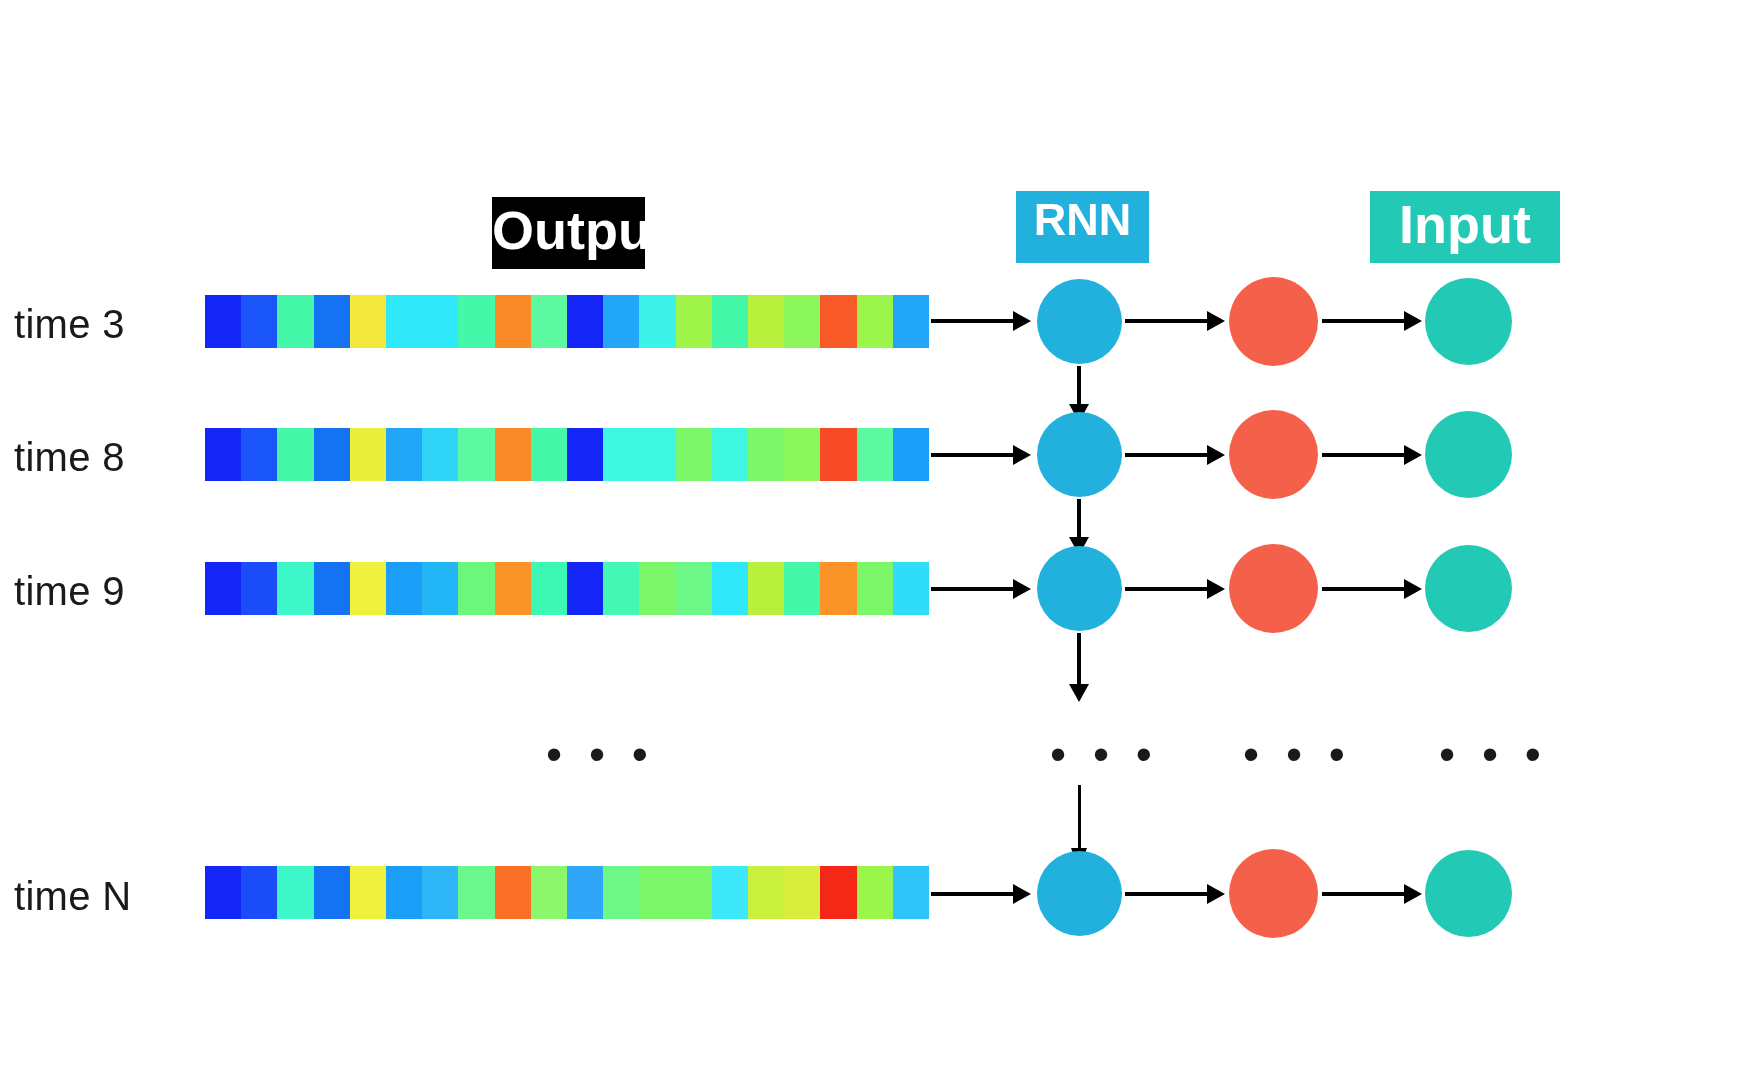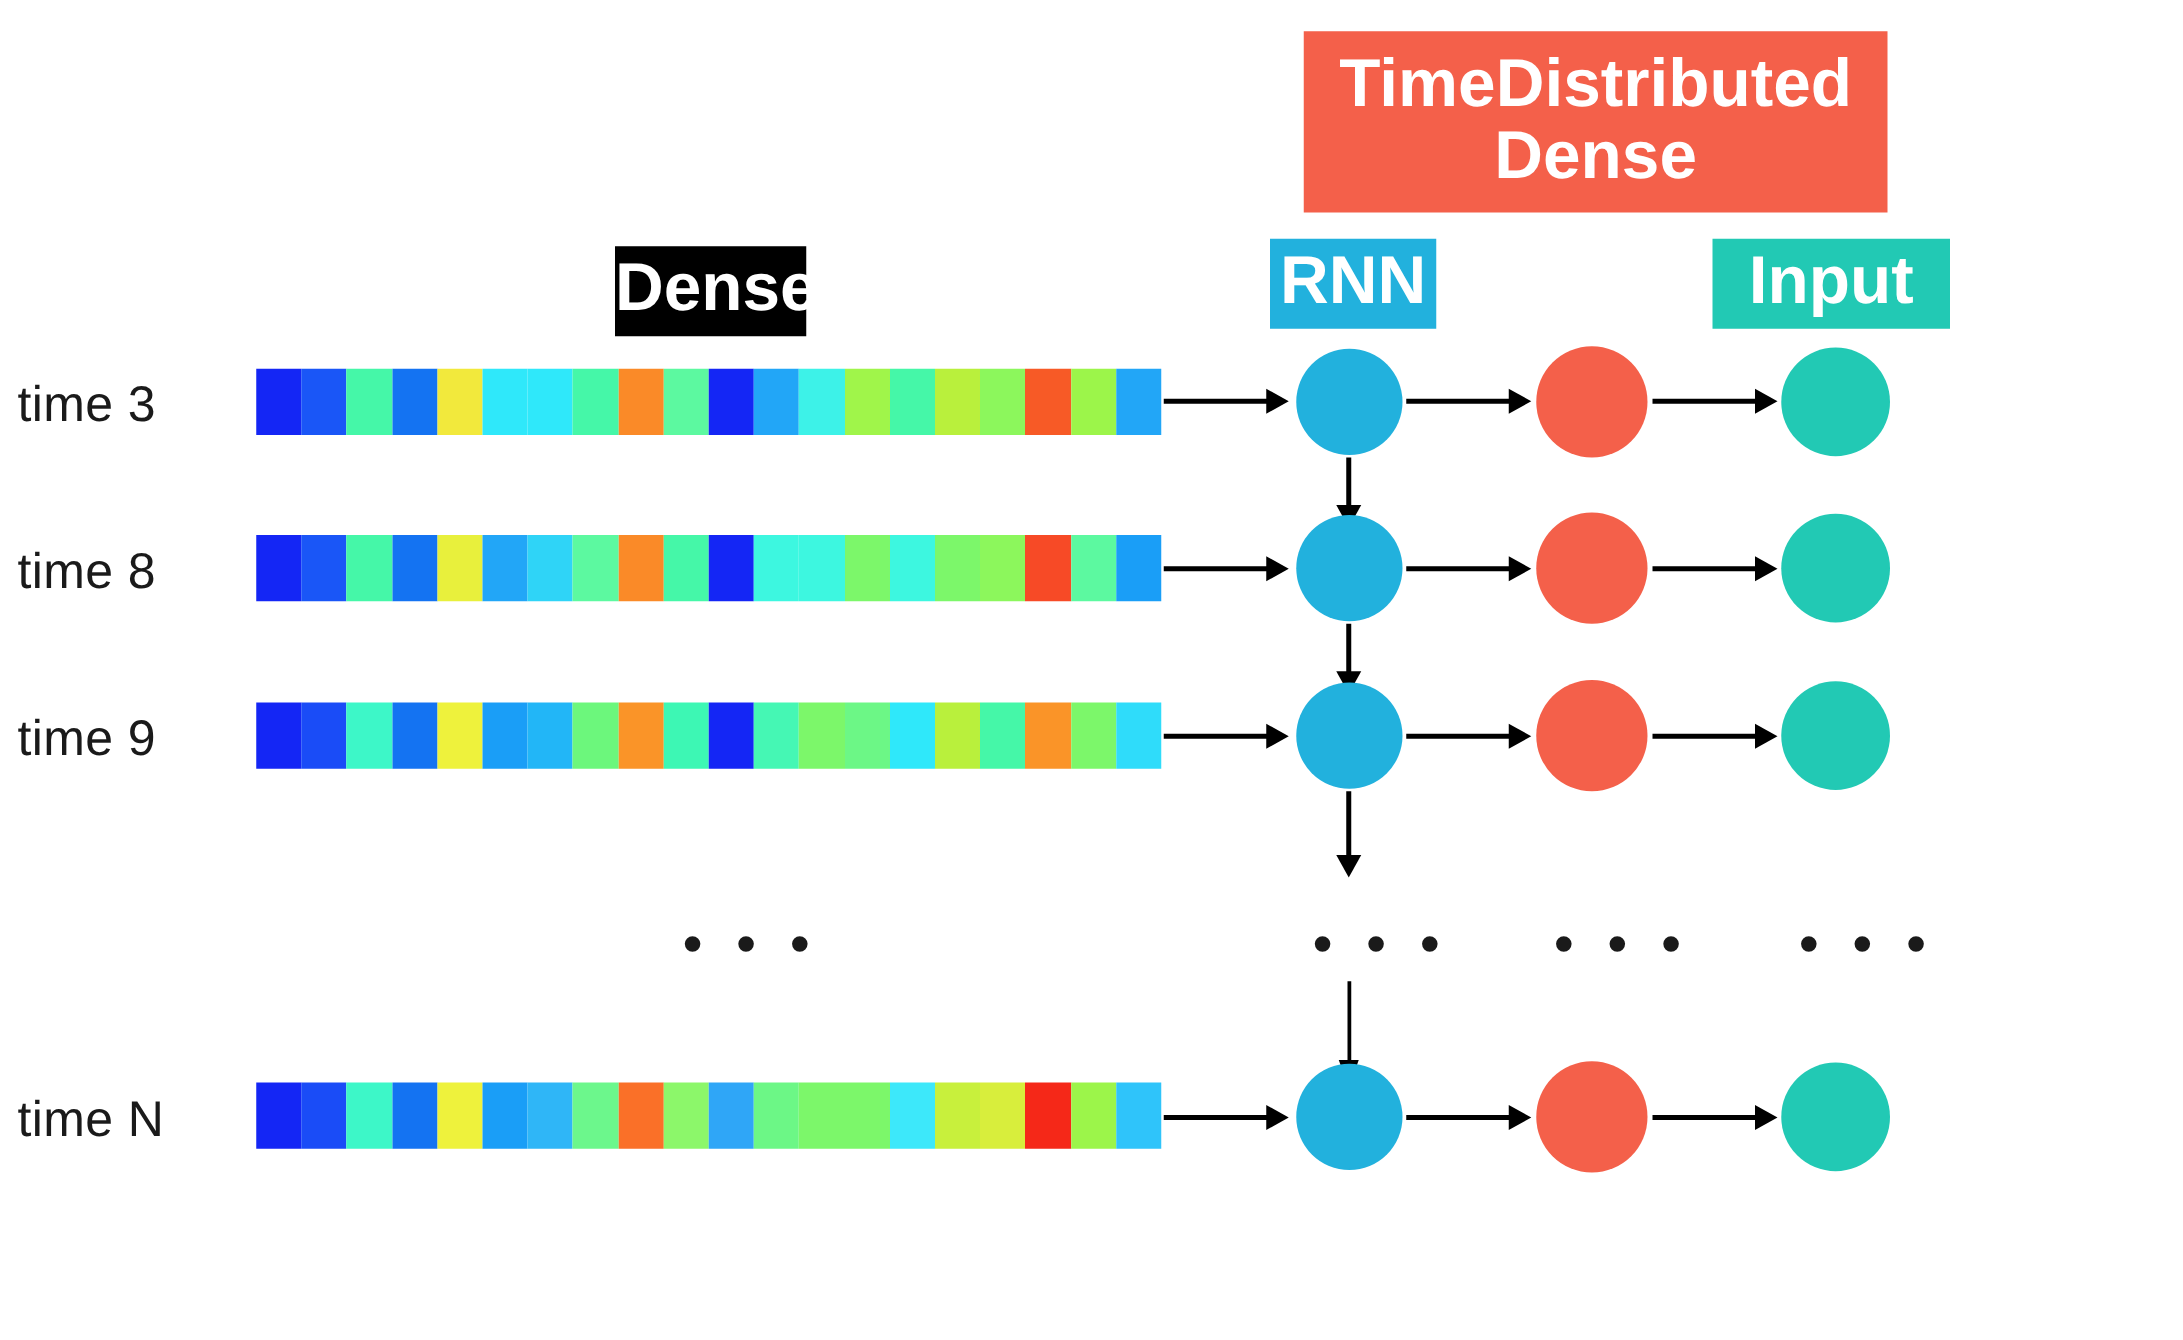--- a/index.html
+++ b/index.html
@@ -37,21 +37,21 @@
     background: #f4604a;
     font-size: 54px;
     padding-top: 14px;
   }
   #chip-rnn {
     left: 1016px;
     top: 191px;
     width: 133px;
     height: 72px;
     background: #22b1dd;
-    font-size: 54px;
+    font-size: 45px;
     padding-top: 5px;
   }
   #chip-output {
     left: 1370px;
     top: 191px;
     width: 190px;
     height: 72px;
     background: #22c9b4;
     font-size: 54px;
     padding-top: 5px;
@@ -167,28 +167,26 @@
     line-height: 1;
     white-space: nowrap;
     font-weight: normal;
   }
 </style>
 </head>
 <body>
 
 <div id="stage">
 
-  <div class="chip" id="chip-tdd">TimeDistributed
-Dense</div>
 
   <div class="chip" id="chip-rnn">RNN</div>
 
   <div class="chip" id="chip-output">Input</div>
 
-  <div class="chip" id="chip-input">Dense</div>
+  <div class="chip" id="chip-input">Output</div>
 
   <div class="row-label" style="top:302px">time 3</div>
   <div class="strip" id="strip-0" style="top:295px">
       <div class="cell" style="background: rgb(20, 38, 245);"></div>
       <div class="cell" style="background: rgb(26, 86, 247);"></div>
       <div class="cell" style="background: rgb(69, 247, 168);"></div>
       <div class="cell" style="background: rgb(20, 115, 242);"></div>
       <div class="cell" style="background: rgb(242, 233, 60);"></div>
       <div class="cell" style="background: rgb(47, 232, 250);"></div>
       <div class="cell" style="background: rgb(47, 232, 250);"></div>

